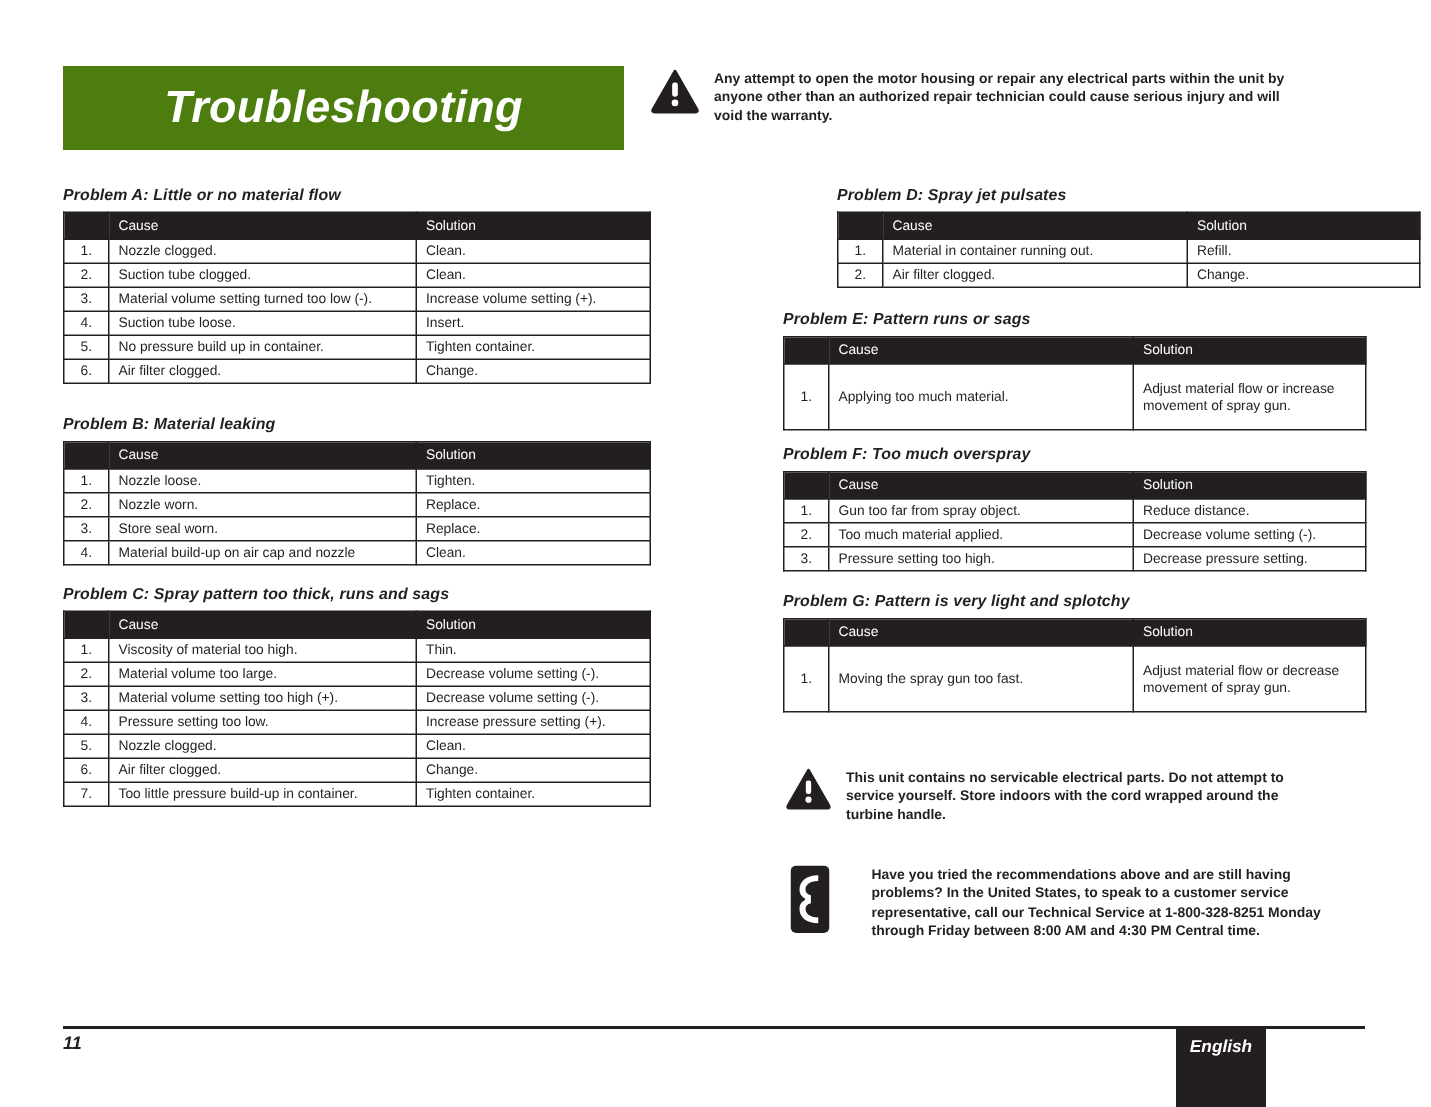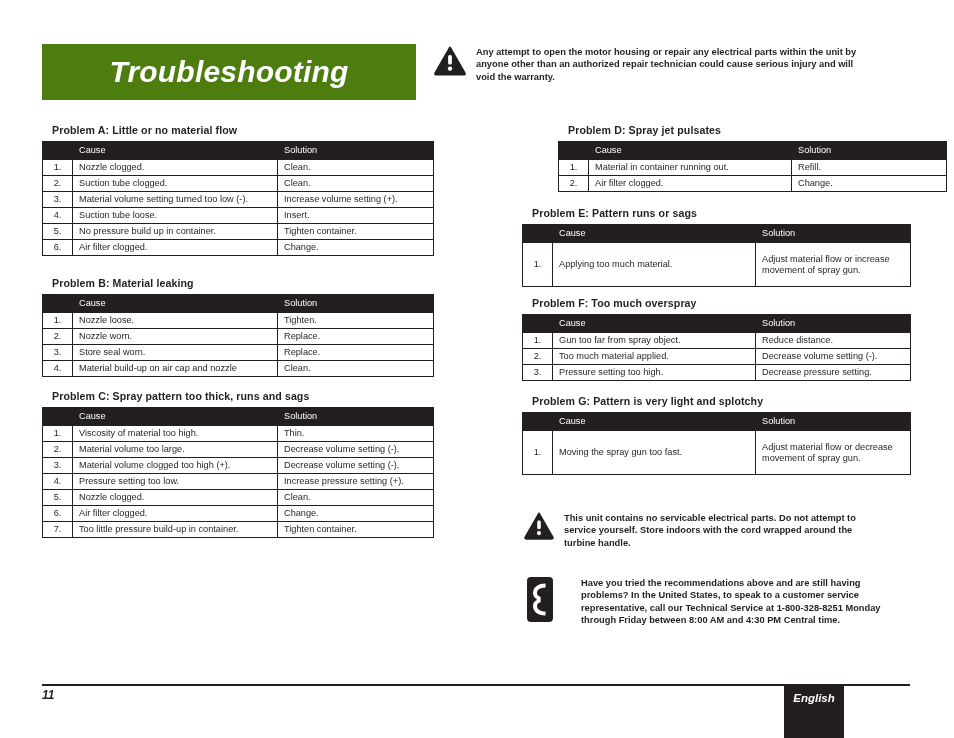--- a/index.html
+++ b/index.html
@@ -54,22 +54,23 @@
   .phone-icon { flex: 0 0 auto; }
 
   #warn-top    { left: 434px; top: 46px;  width: 430px; }
   #warn-service{ left: 524px; top: 512px; width: 350px; }
   #warn-phone  { left: 527px; top: 577px; width: 380px; gap: 28px; }
 
   
   .problem-heading {
     font-size: 10.6px;
     font-weight: bold;
+    font-style: italic;
     color: #231f20;
-    margin: 0 0 5px 10px;
+    margin: 0 0 5px 0;
     letter-spacing: 0.1px;
   }
   .tbl {
     border-collapse: collapse;
     table-layout: fixed;
     width: 100%;
     font-size: 9.2px;
     color: #231f20;
   }
   .tbl th, .tbl td {
@@ -278,21 +279,21 @@
           <td>Viscosity of material too high.</td>
           <td>Thin.</td>
         </tr>
       <tr>
           <td class="c-num">2.</td>
           <td>Material volume too large.</td>
           <td>Decrease volume setting (-).</td>
         </tr>
       <tr>
           <td class="c-num">3.</td>
-          <td>Material volume clogged too high (+).</td>
+          <td>Material volume setting too high (+).</td>
           <td>Decrease volume setting (-).</td>
         </tr>
       <tr>
           <td class="c-num">4.</td>
           <td>Pressure setting too low.</td>
           <td>Increase pressure setting (+).</td>
         </tr>
       <tr>
           <td class="c-num">5.</td>
           <td>Nozzle clogged.</td>

